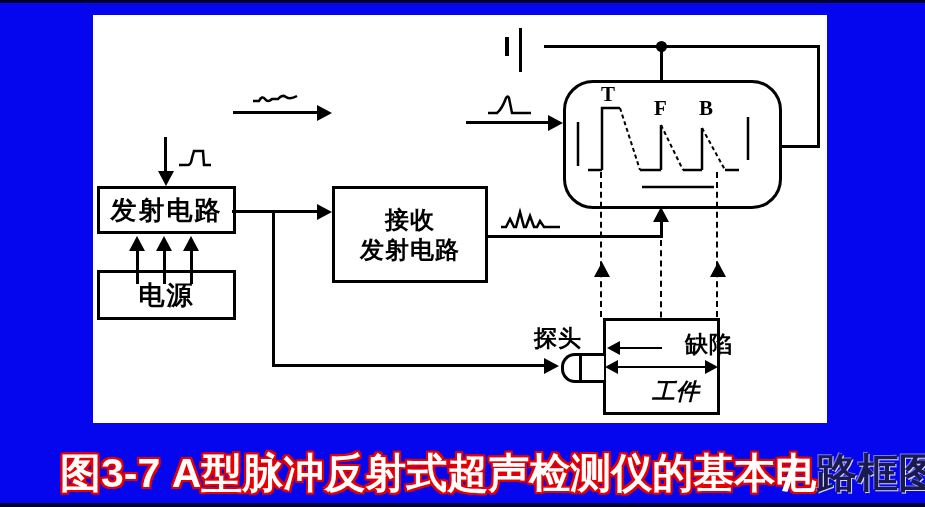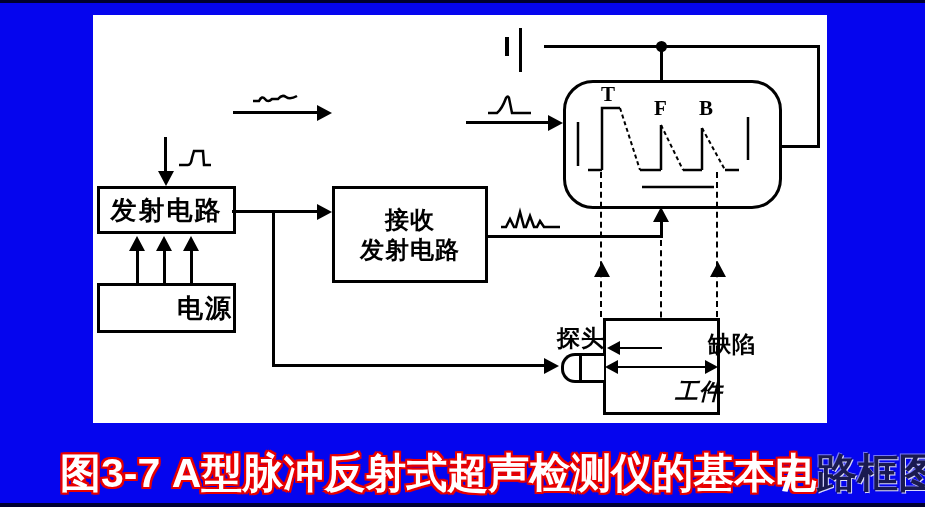--- a/index.html
+++ b/index.html
@@ -34,21 +34,21 @@
 
   .dot{position:absolute;width:11px;height:11px;border-radius:50%;background:#000;}
 
   
   #crt{position:absolute;left:563px;top:80px;width:213px;height:123px;
        border:3px solid #000;border-radius:30px;background:#fff;}
   .crt-label{position:absolute;font-family:"Liberation Serif","DejaVu Serif",serif;
        font-weight:bold;font-size:21px;color:#000;}
 
   
-  .flabel{position:absolute;color:#000;font-weight:bold;font-size:23px;letter-spacing:1px;margin-left:23px;}
+  .flabel{position:absolute;color:#000;font-weight:bold;font-size:23px;letter-spacing:1px;}
 
   
   #probe{position:absolute;left:561px;top:353px;width:40px;height:24px;
          border:3px solid #000;border-right:none;border-radius:14px 0 0 14px;background:#fff;}
   #probe .divider{position:absolute;left:15px;top:0;width:3px;height:24px;background:#000;}
 
   svg{position:absolute;overflow:visible;}
   svg path, svg line{stroke:#000;fill:none;}
 
   
@@ -86,21 +86,21 @@
   <div class="hl" style="left:644px;top:84px;width:36px;"></div>
   <div class="vl" style="left:817px;top:45px;height:103px;"></div>
   <div class="hl" style="left:779px;top:145px;width:41px;"></div>
 
 
 
   <div class="box" style="left:97px;top:186px;width:133px;height:42px;">
     <span>发射电路</span>
   </div>
 
-  <div class="box" style="left:97px;top:283px;width:133px;height:44px;justify-content:flex-end;">
+  <div class="box" style="left:97px;top:270px;width:133px;height:44px;">
     <span>电源</span>
   </div>
 
   <div class="box small-text" style="left:332px;top:186px;width:150px;height:91px;flex-direction:column;">
     <span>接收</span>
     <span>发射电路</span>
   </div>
 
   <div id="crt"></div>
   <svg style="left:563px;top:80px;" width="219" height="129" viewBox="0 0 219 129">

